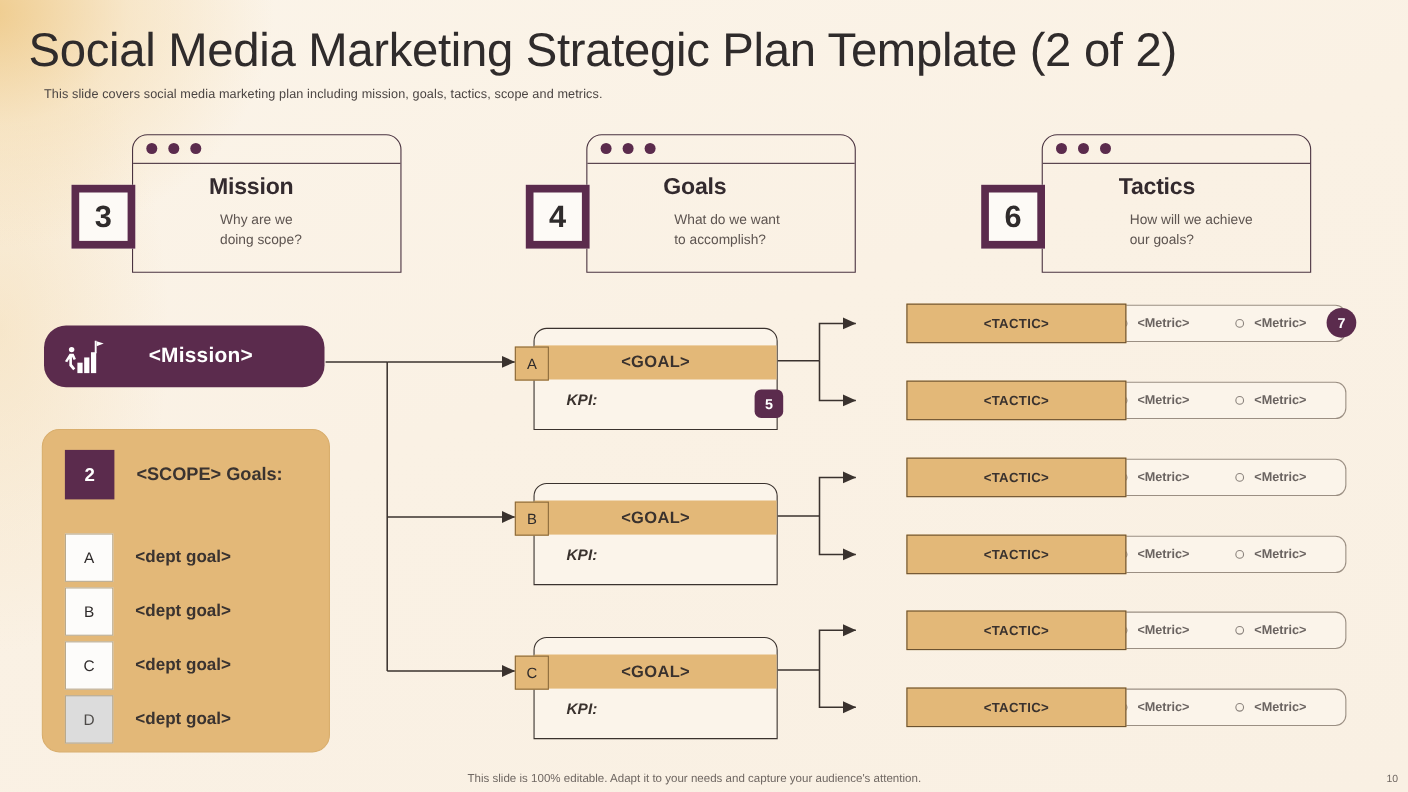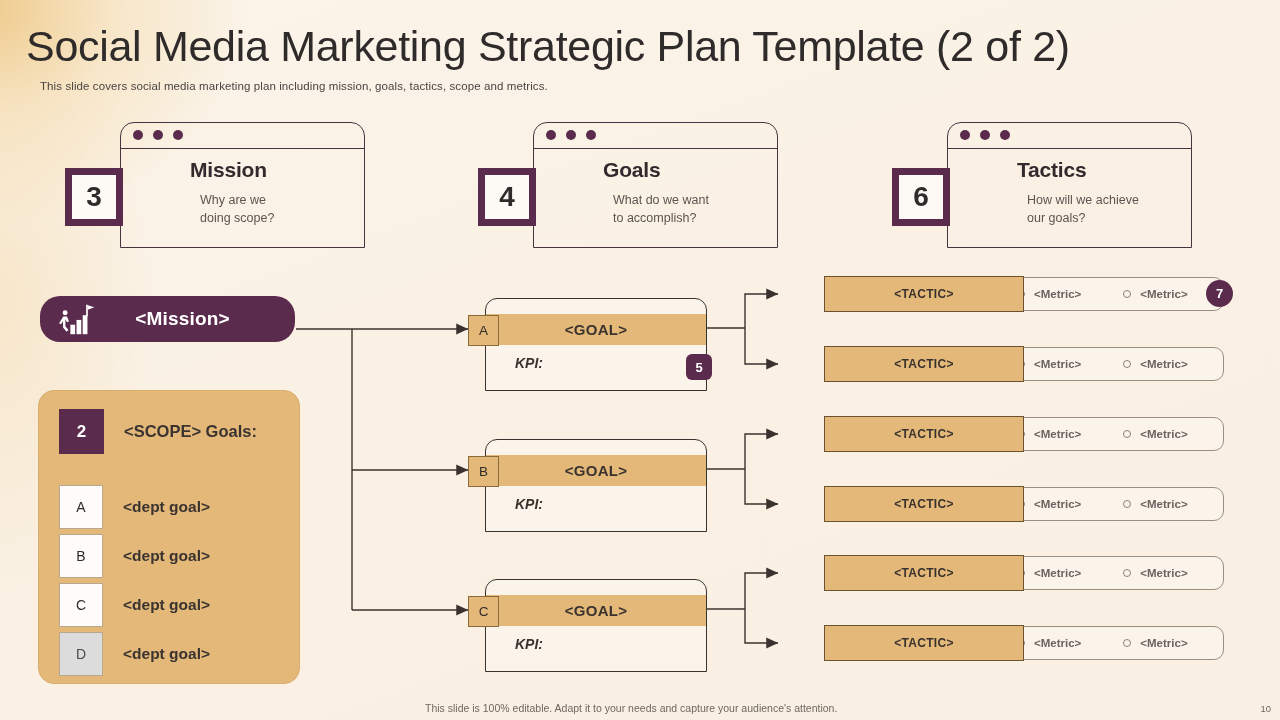--- a/index.html
+++ b/index.html
@@ -58,21 +58,21 @@
     width:58px;height:58px;
     background:#fdfaf6;
     border:7px solid #5b2b4d;
     box-sizing:border-box;
     display:flex;align-items:center;justify-content:center;
     font-size:28px;font-weight:700;color:#2f2b2b;
   }
 
   
   #mission-pill{
-    position:absolute;left:40px;top:296px;width:255px;height:46px;
+    position:absolute;left:40px;top:296px;width:255px;height:56px;
     background:#5b2b4d;border-radius:20px;
     display:flex;align-items:center;
   }
   .mission-icon{margin-left:18px;width:38px;height:38px;flex:0 0 auto;}
   .mission-label{
     flex:1;text-align:center;color:#fff;
     font-size:19px;font-weight:700;letter-spacing:.2px;
     padding-right:26px;
   }
 

